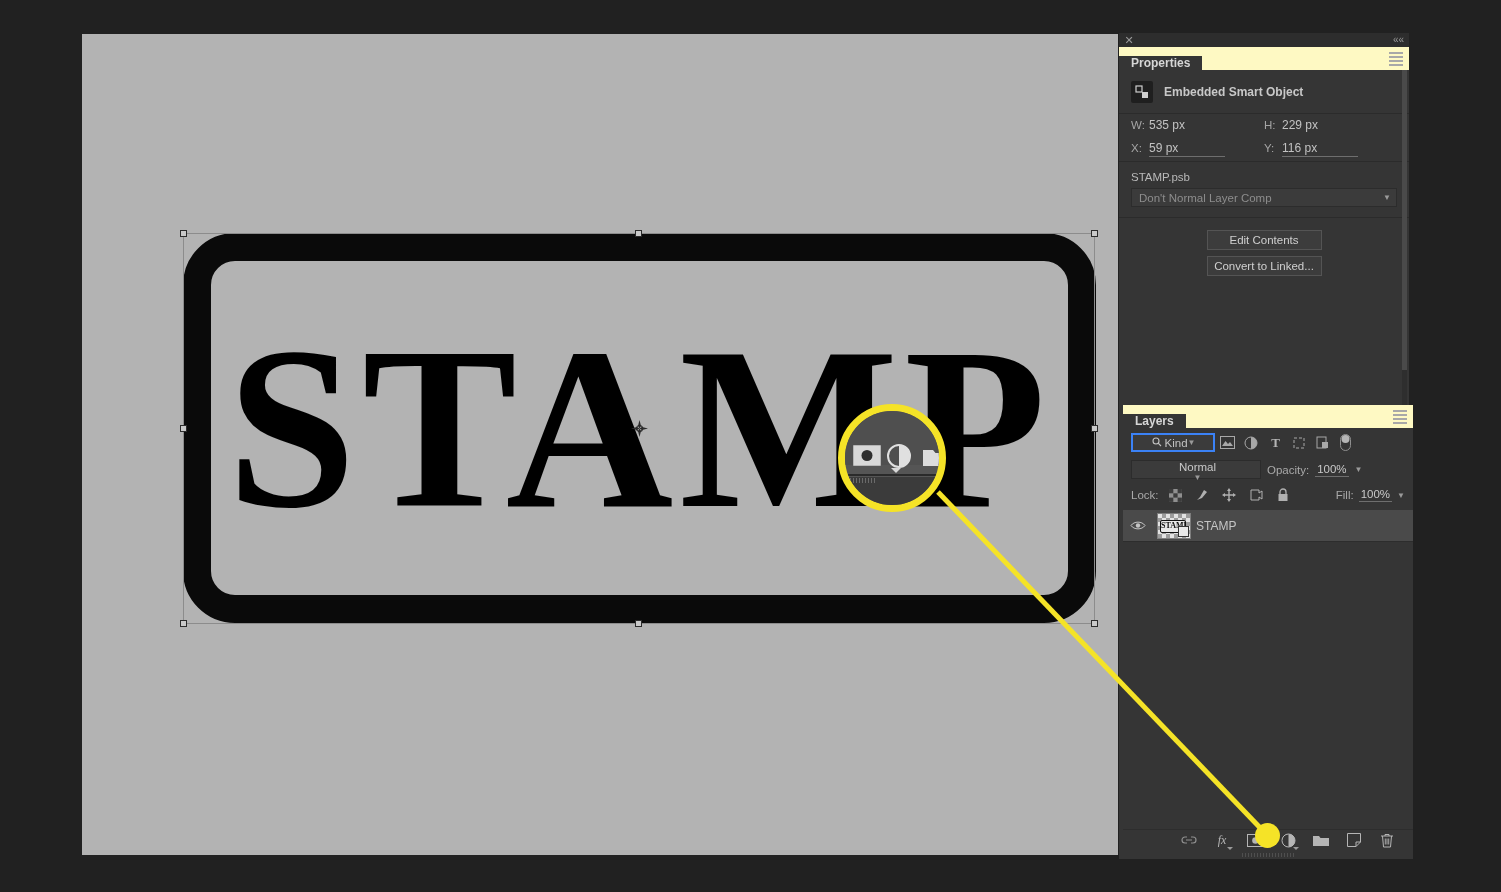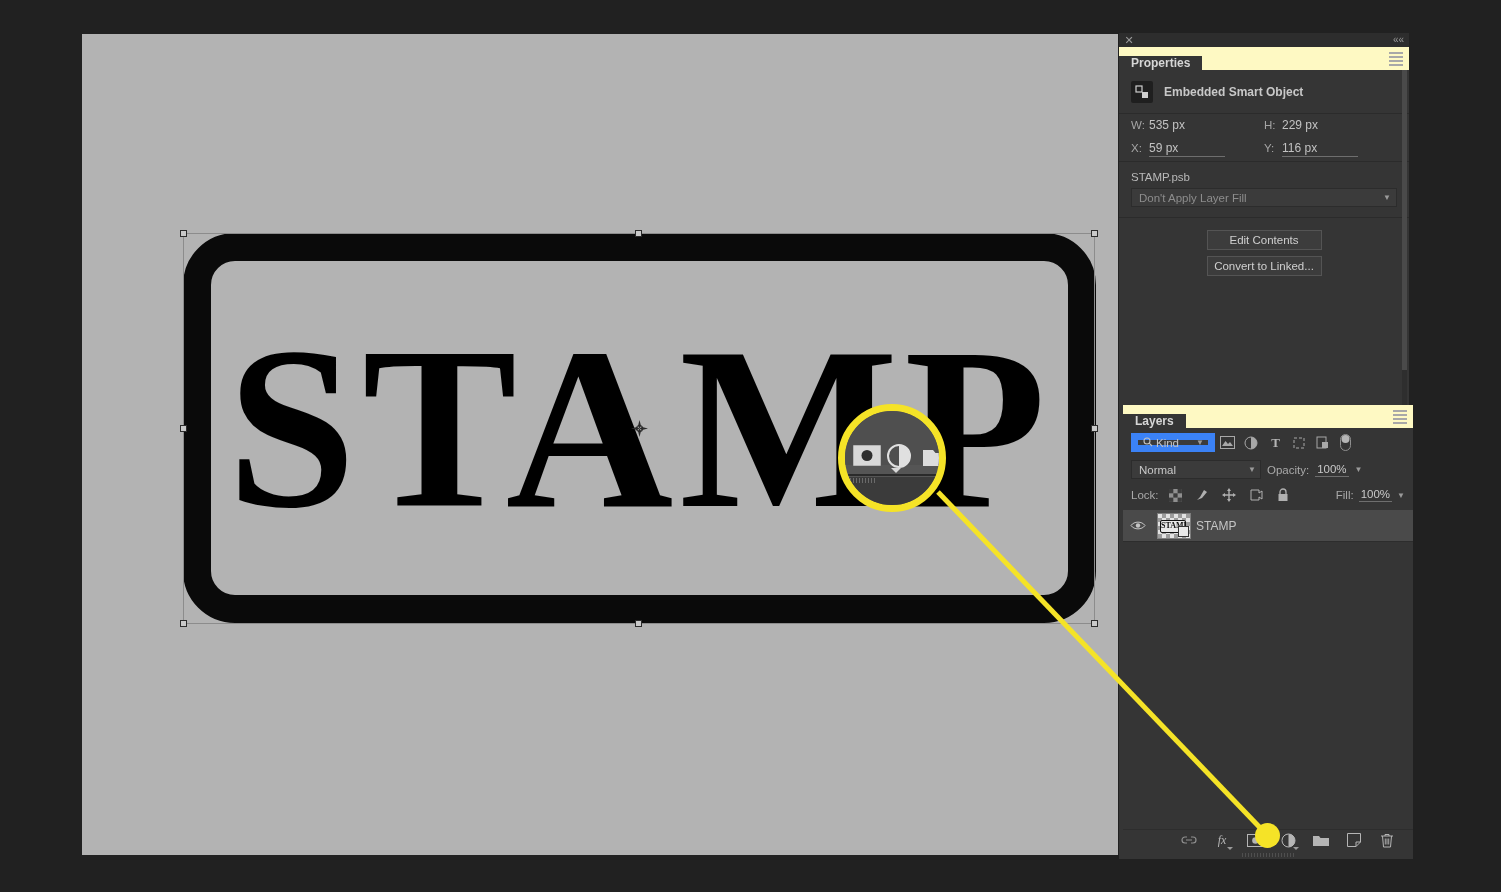--- a/index.html
+++ b/index.html
@@ -159,43 +159,43 @@
   .layers-wrap {
     position: absolute; left: 4px; top: 372px;
     width: 290px; height: 454px; background: #353535;
   }
   .filter-row {
     display: flex; align-items: center; gap: 0;
     padding: 5px 8px 4px 8px;
   }
   .kind-sel {
     width: 84px; height: 19px; background: #3b3b3b;
-    border: 7px solid #3b82f6;
-    display: flex; align-items: center; justify-content: space-between;
+    border: 2px solid #3b82f6;
+    display: flex; align-items: center; justify-content: center;
     padding: 0 4px 0 5px; color: #c2c2c2; font-size: 11.5px;
   }
   .kind-sel .kl { display: flex; align-items: center; gap: 3px; }
   .fic {
     width: 24px; height: 19px;
     display: flex; align-items: center; justify-content: center;
   }
   .toggle-pill {
     width: 13px; height: 19px; margin-left: 4px;
     display: flex; align-items: center; justify-content: center;
   }
 
   .blend-row, .lock-row {
     display: flex; align-items: center;
     padding: 4px 8px; gap: 6px;
   }
   .blend-sel {
     width: 130px; height: 19px; background: #3b3b3b;
     border: 1px solid #2c2c2c;
     display: flex; align-items: center; justify-content: space-between;
-    padding: 0 4px 0 7px; color: #c9c9c9; font-size: 11.5px;
+    padding: 0 4px 0 7px; color: #c9c9c9; font-size: 11.5px; flex-direction: column;
   }
   .op-lab { color: #a9a9a9; font-size: 11.5px; }
   .op-val {
     color: #c9c9c9; font-size: 11.5px;
     border-bottom: 1px solid #6e6e6e; padding: 0 2px 1px 2px;
   }
   .lock-lab { color: #a9a9a9; font-size: 11.5px; }
   .lic { width: 21px; height: 16px; display: flex; align-items: center; justify-content: center; }
   .fill-grp { margin-left: auto; display: flex; align-items: center; gap: 5px; }
 
@@ -365,21 +365,21 @@
           <span class="lbl">Y:</span>
           <span class="val underl">116 px</span>
         </div>
       </div>
 
       <div class="divider"></div>
 
       <div class="psb-name">STAMP.psb</div>
 
       <div class="layercomp-sel">
-        <span>Don't Apply Layer Fill</span>
+        <span>Don't Normal Layer Comp</span>
         <span class="chev">▼</span>
       </div>
 
       <div class="divider"></div>
 
       <div class="btn-wrap">
         <div class="pbtn">Edit Contents</div>
         <div class="pbtn">Convert to Linked...</div>
       </div>
 

